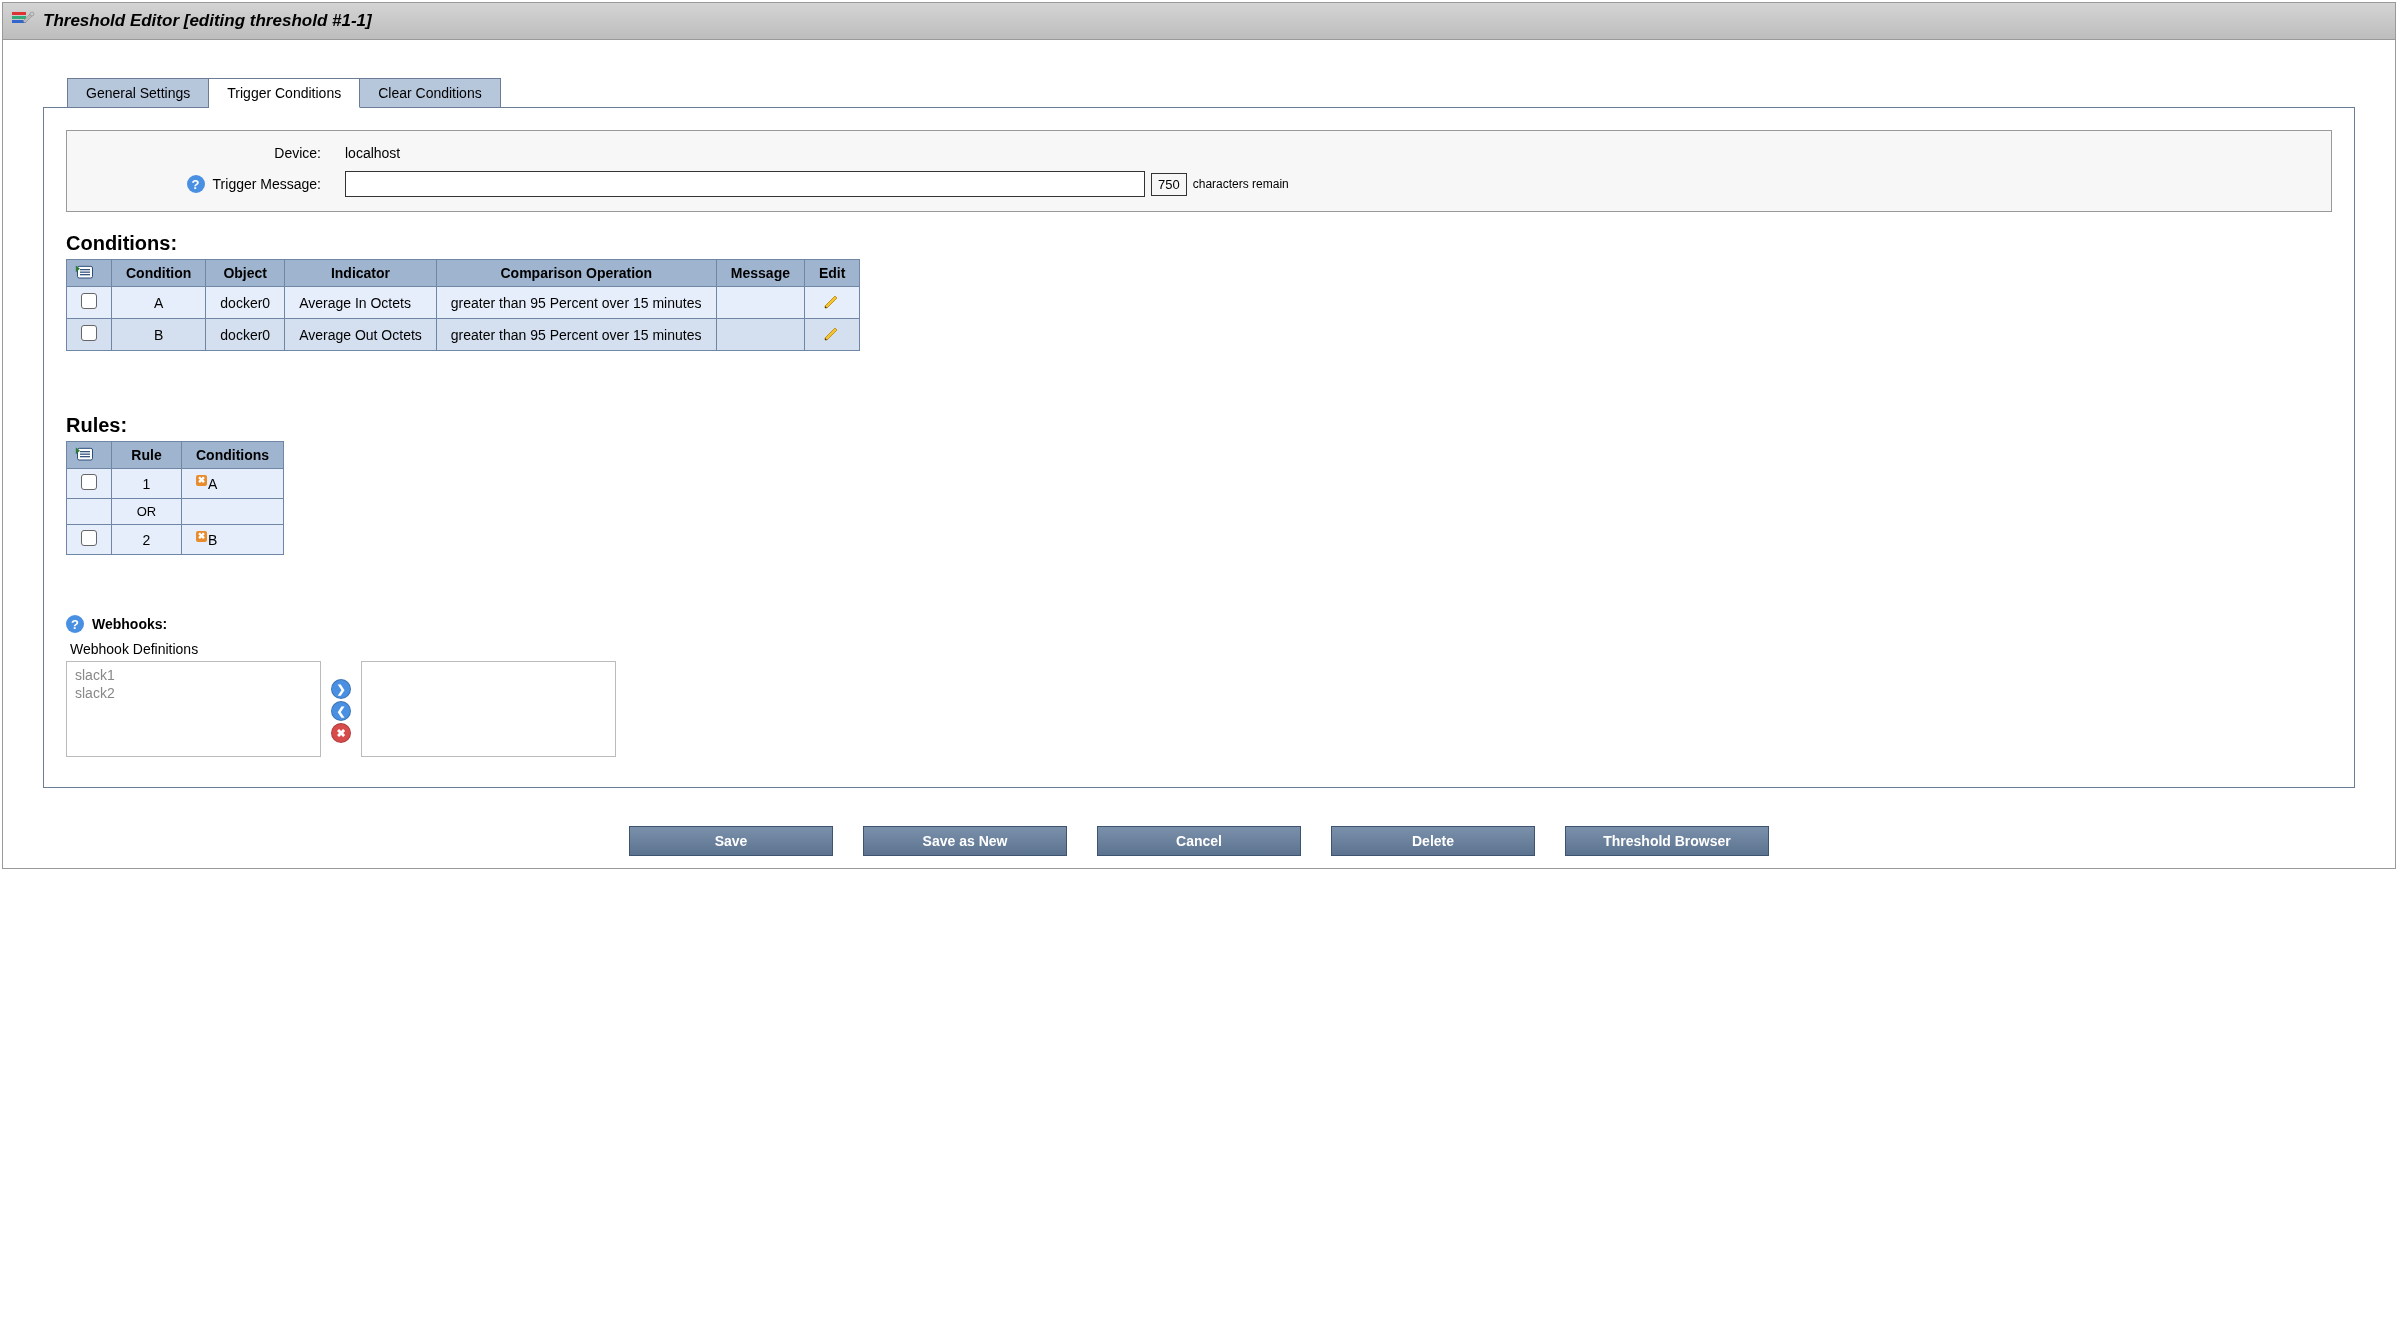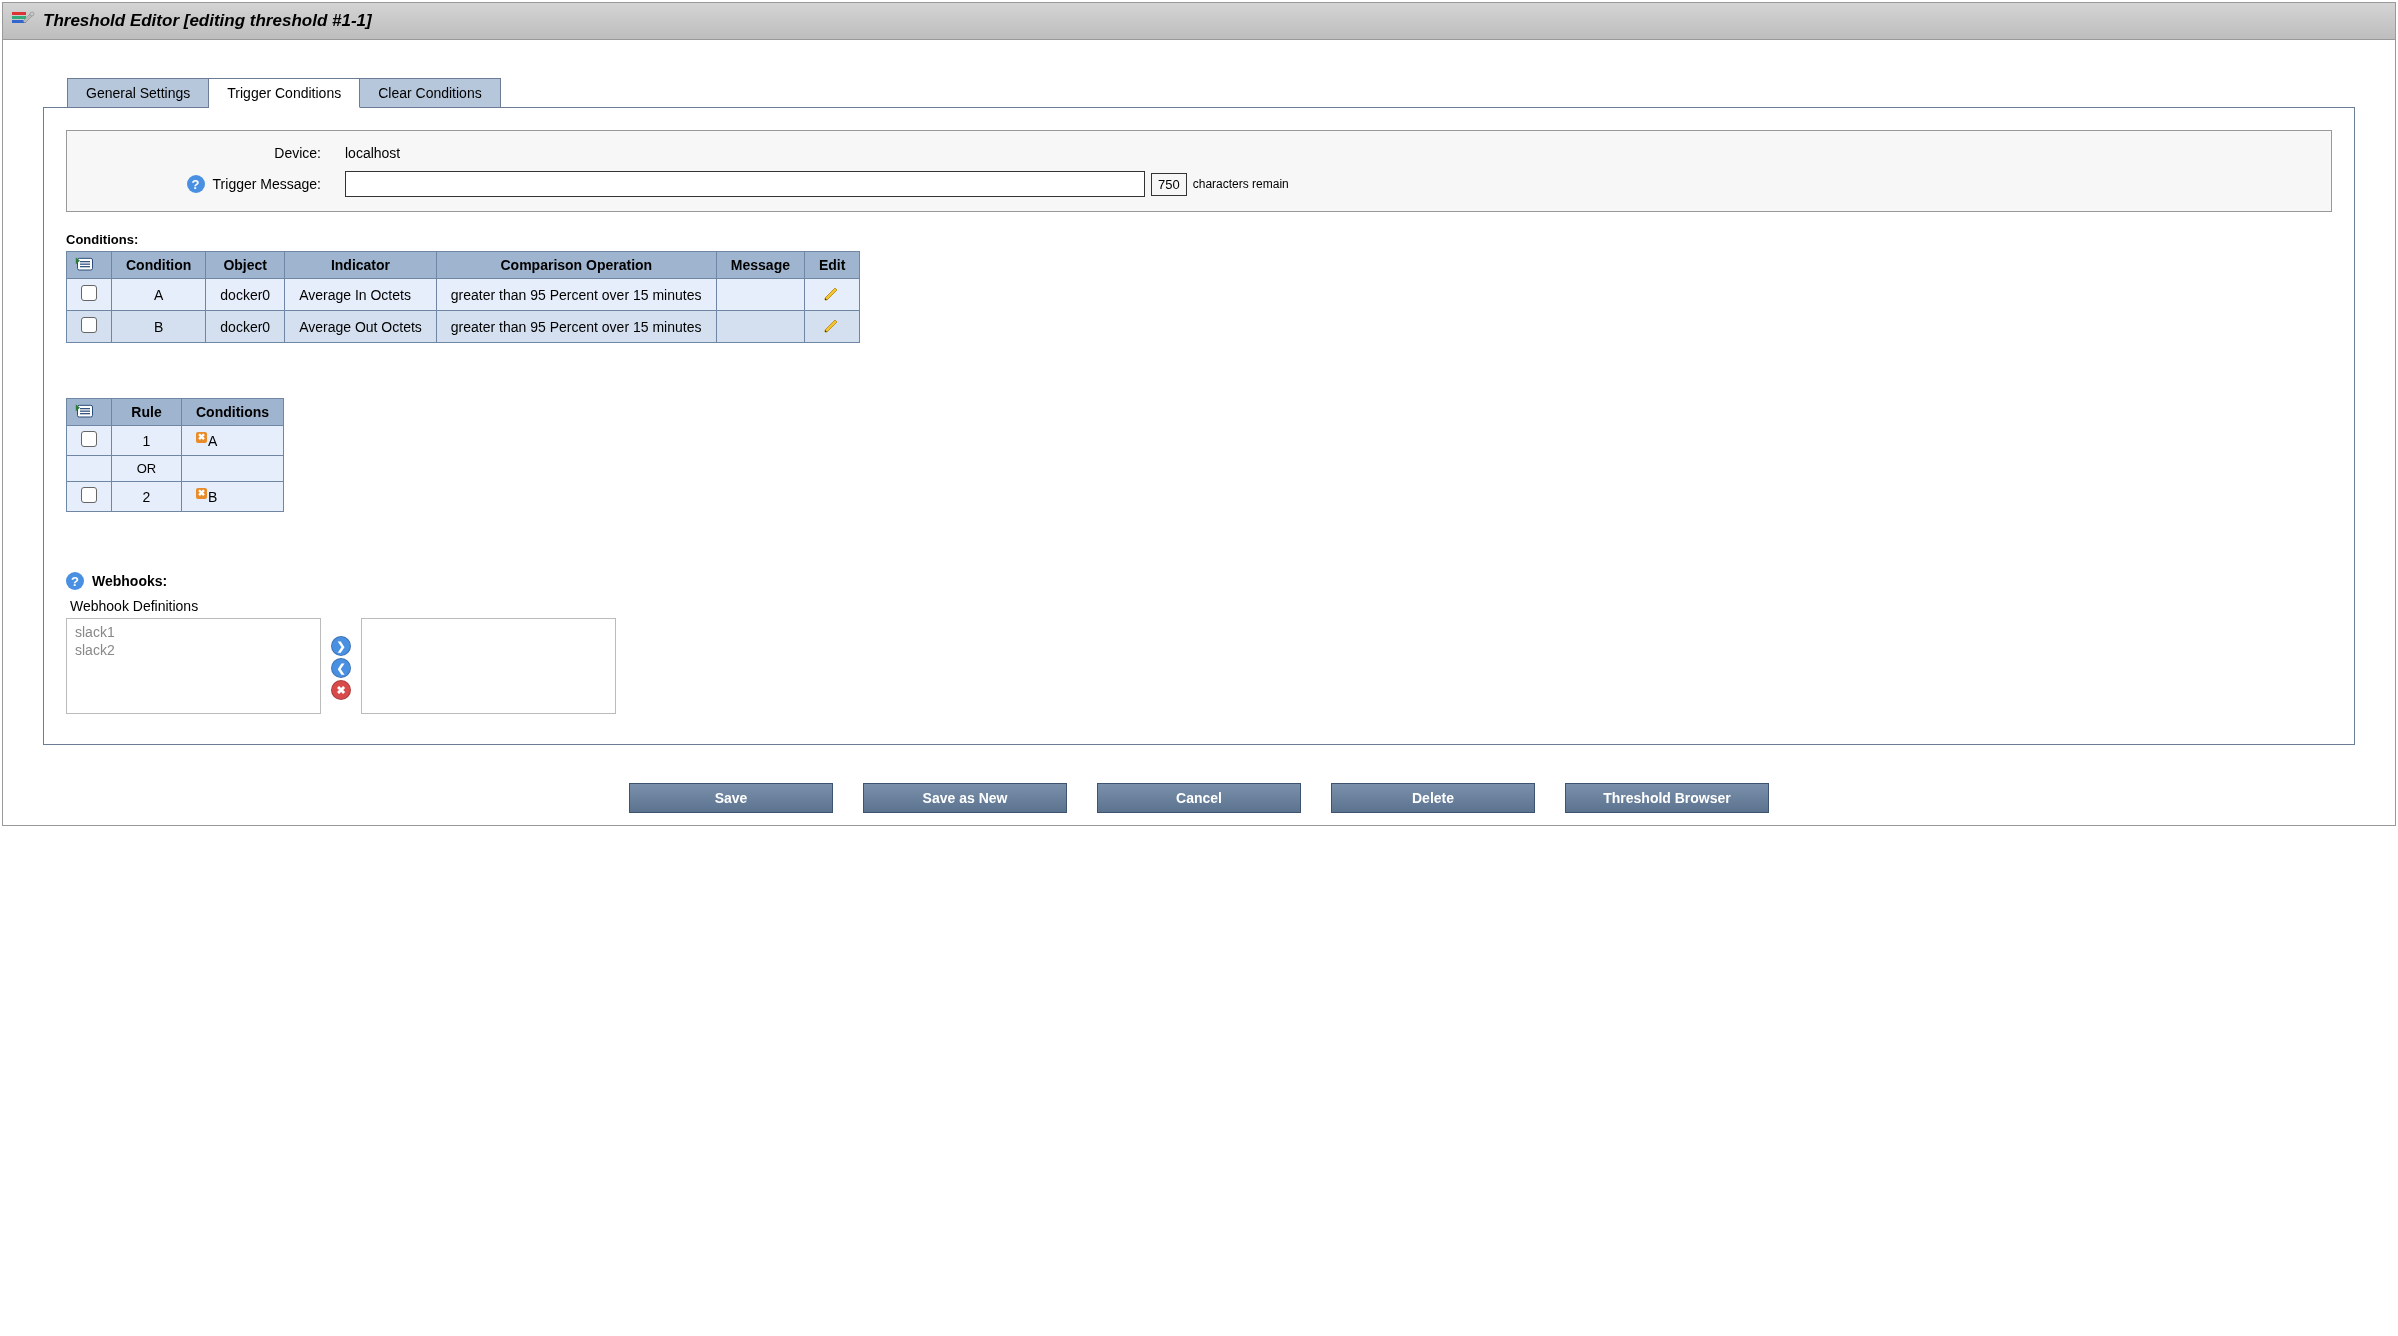--- a/index.html
+++ b/index.html
@@ -17,21 +17,21 @@
   .tab-body { border: 1px solid #6b7c94; padding: 22px 22px 30px 22px; margin-top: -1px; }
   .device-box { border: 1px solid #999; background: #f7f7f7; padding: 14px 20px; margin-bottom: 20px; }
   .device-row { display: flex; align-items: center; margin-bottom: 10px; }
   .device-row:last-child { margin-bottom: 0; }
   .dev-label { width: 258px; text-align: right; padding-right: 24px; font-size: 14px; }
   .dev-value { font-size: 14px; }
   .help-icon { width: 18px; height: 18px; display: inline-flex; align-items: center; justify-content: center; border-radius: 50%; background: #4a90e2; color: #fff; font-weight: bold; font-size: 13px; margin-right: 4px; flex-shrink: 0; }
   .trigger-input { flex: 1; max-width: 800px; height: 26px; border: 1px solid #333; padding: 2px 6px; font-size: 14px; }
   .char-box { border: 1px solid #333; padding: 3px 6px; margin: 0 6px; font-size: 13px; min-width: 32px; text-align: center; }
   .char-label { font-size: 12px; }
-  .section-heading { font-weight: bold; font-size: 13px; margin: 8px 0 4px 0; }
+  .section-heading { font-weight: bold; font-size: 20px; margin: 8px 0 4px 0; }
   table.grid { border-collapse: collapse; }
   table.grid th, table.grid td { border: 1px solid #6f86a5; padding: 5px 14px; font-size: 14px; text-align: center; }
   table.grid th { background: #9fb4ce; font-weight: bold; }
   table.grid tr.odd td { background: #e7eefb; }
   table.grid tr.even td { background: #d4e0f0; }
   .th-icon { background: #9fb4ce; padding: 4px 8px !important; }
   .list-icon svg { width: 20px; height: 18px; display: block; }
   .checkbox { width: 16px; height: 16px; border: 1px solid #666; border-radius: 3px; background: #fff; display: inline-block; cursor: pointer; }
   .pencil-icon { display: inline-block; cursor: pointer; }
   .pencil-icon svg { width: 18px; height: 18px; }
@@ -143,20 +143,21 @@
             <td><span class="pencil-icon"><svg viewBox="0 0 18 18">
                     <path d="M2 14 L12 4 L14 6 L4 16 L2 16 Z" fill="#f4c430" stroke="#b8860b" stroke-width="0.8"></path>
                     <path d="M2 16 L2 14 L4 16 Z" fill="#333"></path>
                   </svg></span></td>
           </tr>
         </tbody>
       </table>
 
       <div style="height:55px"></div>
 
+      <div class="section-heading">Rules:</div>
       <table class="grid rules-table">
         <thead>
           <tr>
             <th class="th-icon">
               <span class="list-icon">
                 <svg viewBox="0 0 24 20">
                     <rect x="3" y="2" width="18" height="14" fill="#fff" stroke="#2b4d7a" stroke-width="1.2" rx="2"></rect>
                     <line x1="6" y1="6" x2="18" y2="6" stroke="#2b4d7a" stroke-width="1.5"></line>
                     <line x1="6" y1="9" x2="18" y2="9" stroke="#2b4d7a" stroke-width="1.5"></line>
                     <line x1="6" y1="12" x2="18" y2="12" stroke="#2b4d7a" stroke-width="1.5"></line>

